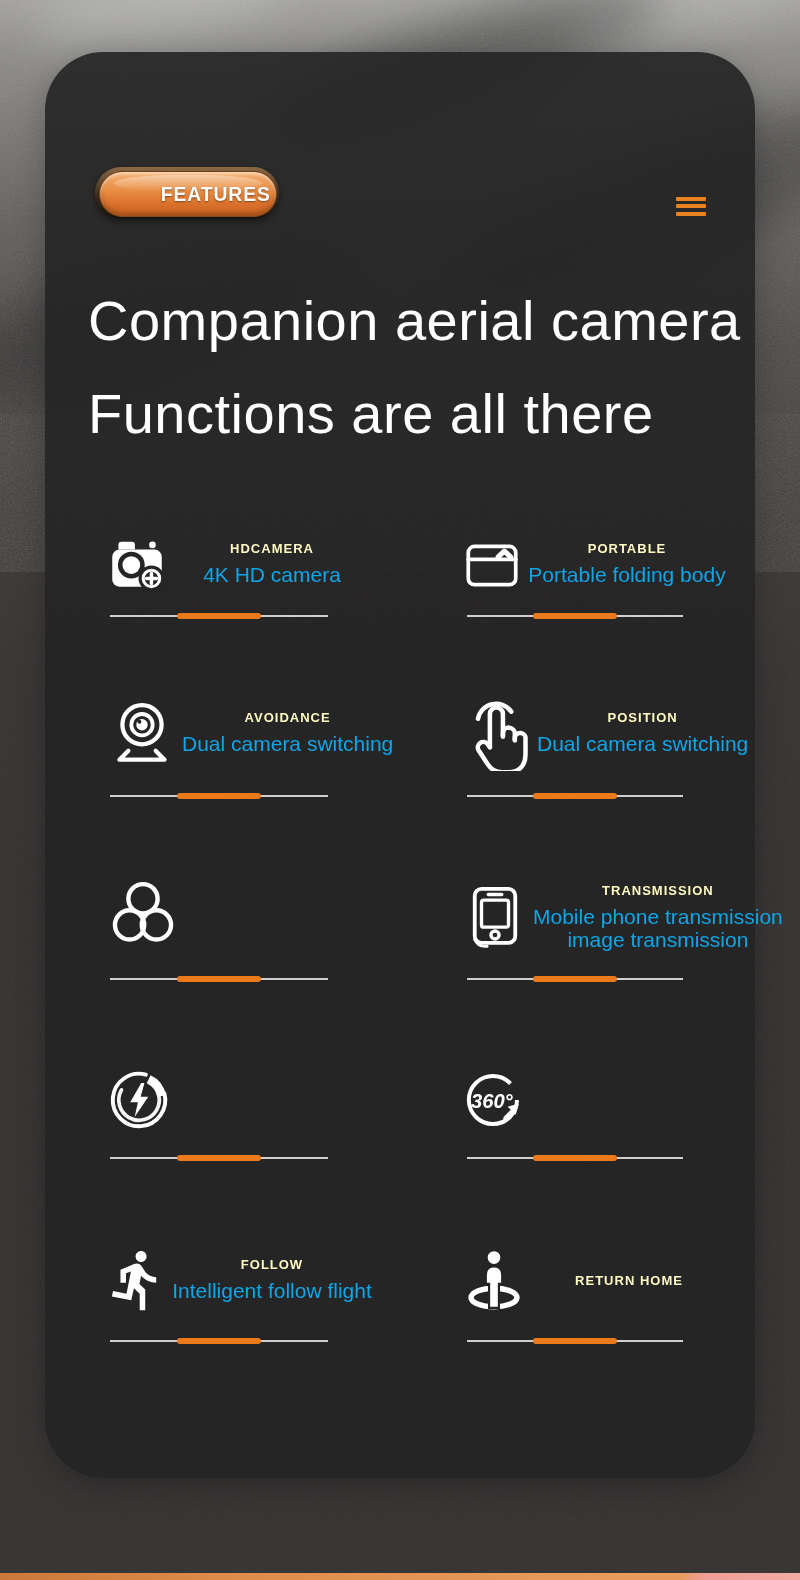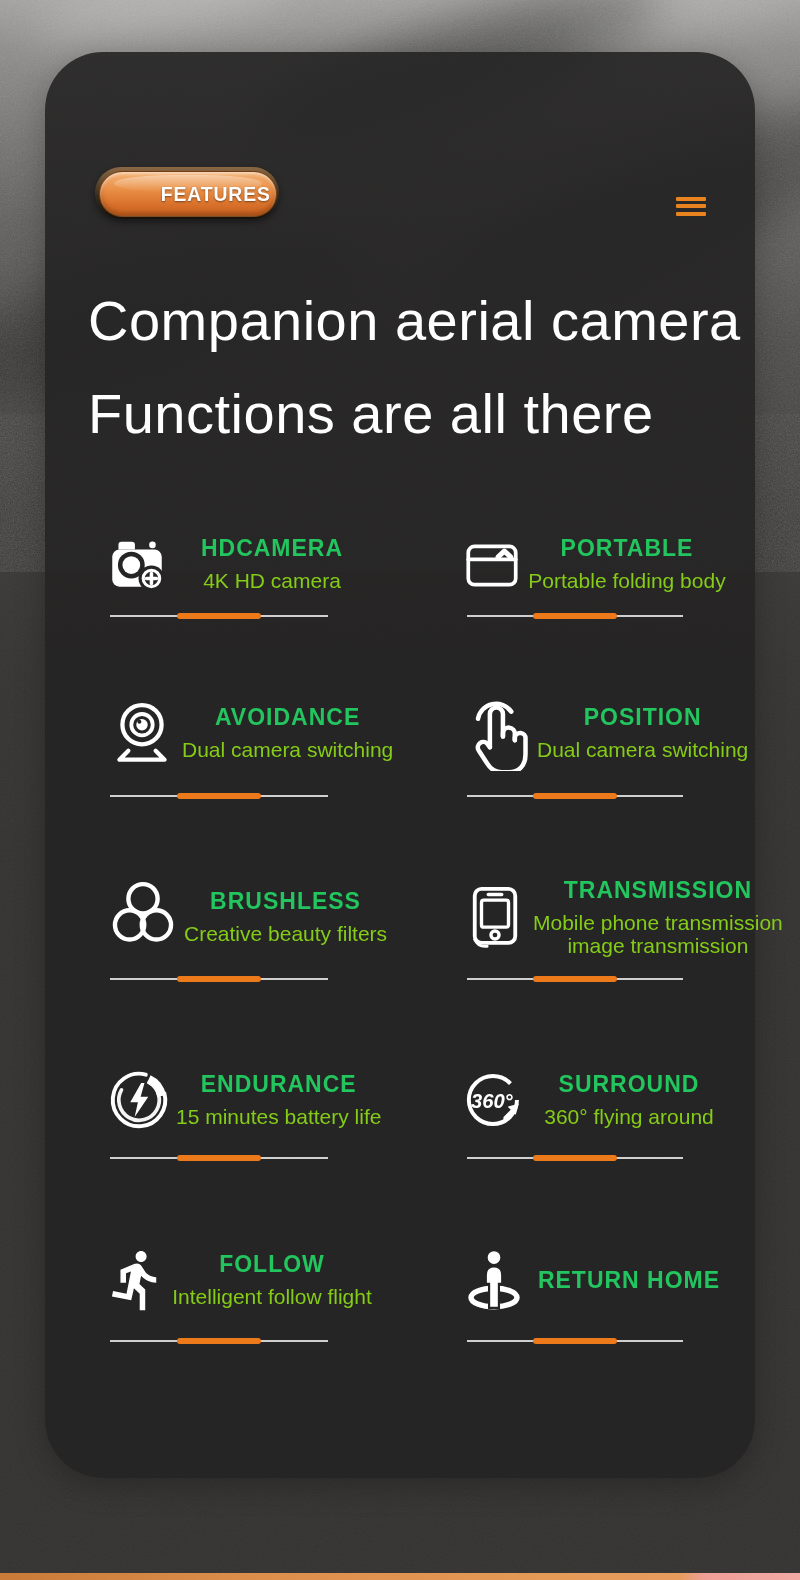--- a/index.html
+++ b/index.html
@@ -59,22 +59,22 @@
   .hamburger{position:absolute;left:676px;top:197px;width:30px;cursor:pointer;}
   .hamburger span{display:block;width:30px;height:4px;background:#e8831f;border-radius:1px;margin-bottom:3.4px;}
   
   .headline{position:absolute;left:88px;color:#ffffff;font-size:56px;font-weight:400;letter-spacing:.5px;white-space:nowrap;}
   .h-line1{top:288px;}
   .h-line2{top:381px;text-align:center;}
   
   .cell{position:absolute;display:flex;align-items:center;width:268px;}
   .cell .ic{flex:0 0 auto;display:block;}
   .cell .txt{flex:1;text-align:center;padding-left:2px;}
-  .feat-title{color:#22c55e;font-size:23px;font-weight:bold;letter-spacing:1px;white-space:nowrap;}
-  .feat-desc{margin-top:7px;color:#84cc16;font-size:21px;line-height:1.1;}
+  .feat-title{color:#fef9c3;font-size:13px;font-weight:bold;letter-spacing:1px;white-space:nowrap;}
+  .feat-desc{margin-top:7px;color:#0ea5e9;font-size:21px;line-height:1.1;}
   .feat-desc span{display:block;white-space:nowrap;}
   .col-l{left:104px;}
   .col-r{left:459px;}
   .r1{top:516px;height:96px;}
   .r2{top:680px;height:106px;}
   .r3{top:864px;height:106px;}
   .r4{top:1050px;height:100px;}
   .r5{top:1230px;height:100px;}
   
   .divider{position:absolute;height:2px;background:#cfcfcf;}
@@ -197,27 +197,20 @@
     </div>
   </div>
 </div>
 
 <div class="cell col-l r3">
   <svg class="ic" width="78" height="78" viewBox="0 0 64 64" fill="none" stroke="#fff" stroke-width="3.6">
     <circle cx="32" cy="17" r="12"></circle>
     <circle cx="21" cy="38.5" r="12"></circle>
     <circle cx="43" cy="38.5" r="12"></circle>
   </svg>
-  <div class="txt">
-    <div class="feat-title">BRUSHLESS</div>
-    <div class="feat-desc">
-      <span>Creative beauty filters</span>
-        <span></span>
-    </div>
-  </div>
 </div>
 
 <div class="cell col-r r3">
   <svg class="ic" width="72" height="72" viewBox="0 0 64 64" fill="none" stroke="#fff" stroke-width="3.4" stroke-linecap="round">
     <rect x="14" y="7" width="36" height="48" rx="6"></rect>
     <rect x="20" y="17" width="24" height="24" rx="2" stroke-width="3"></rect>
     <line x1="26" y1="12" x2="38" y2="12" stroke-width="3"></line>
     <circle cx="32" cy="48" r="3.6" stroke-width="3"></circle>
     <path d="M14 52 q3 7 11 6" stroke-width="2.6"></path>
   </svg>
@@ -230,43 +223,29 @@
   </div>
 </div>
 
 <div class="cell col-l r4">
   <svg class="ic" width="70" height="70" viewBox="0 0 64 64" fill="none" stroke="#fff" stroke-linecap="round">
     <path d="M55.2 25.8 A24 24 0 1 1 38.2 8.8" stroke-width="3.6"></path>
     <path d="M41.3 16 A18.5 18.5 0 1 1 16 22.8" stroke-width="3.4" opacity="0.95"></path>
     <path d="M40.9 13 A21 21 0 0 1 52.7 28.4" stroke-width="8" stroke-linecap="butt"></path>
     <path d="M34 16.5 L24 34 h7 L28 47.5 L40.5 29 h-7 L37 16.5 Z" fill="#fff" stroke="none"></path>
   </svg>
-  <div class="txt">
-    <div class="feat-title">ENDURANCE</div>
-    <div class="feat-desc">
-      <span>15 minutes battery life</span>
-        <span></span>
-    </div>
-  </div>
 </div>
 
 <div class="cell col-r r4">
   <svg class="ic" width="70" height="70" viewBox="0 0 64 64">
     <circle cx="31" cy="32" r="22" fill="none" stroke="#fff" stroke-width="3.6" pathLength="100" stroke-dasharray="88 12"></circle>
     <text x="30" y="39" font-size="18.5" font-weight="bold" font-style="italic" fill="#fff" text-anchor="middle">360°</text>
     <path d="M42.5 48.5 L51 40" stroke="#fff" stroke-width="3.8" stroke-linecap="round"></path>
     <path d="M54.5 35.5 l-10 2.6 7.4 7.4 z" fill="#fff"></path>
   </svg>
-  <div class="txt">
-    <div class="feat-title">SURROUND</div>
-    <div class="feat-desc">
-      <span>360° flying around</span>
-        <span></span>
-    </div>
-  </div>
 </div>
 
 <div class="cell col-l r5">
   <svg class="ic" width="66" height="66" viewBox="0 0 24 24">
     <path fill="#fff" d="M13.49 5.48c1.1 0 2-.9 2-2s-.9-2-2-2-2 .9-2 2 .9 2 2 2zm-3.6 13.9l1-4.4 2.1 2v6h2v-7.5l-2.1-2 .6-3c1.3 1.5 3.3 2.5 5.5 2.5v-2c-1.9 0-3.5-1-4.3-2.4l-1-1.6c-.4-.6-1-1-1.7-1-.3 0-.5.1-.8.1l-5.2 2.2v4.7h2v-3.4l1.8-.7-1.6 8.1-4.9-1-.4 2 7 1.4z"></path>
   </svg>
   <div class="txt">
     <div class="feat-title">FOLLOW</div>
     <div class="feat-desc">
       <span>Intelligent follow flight</span>

